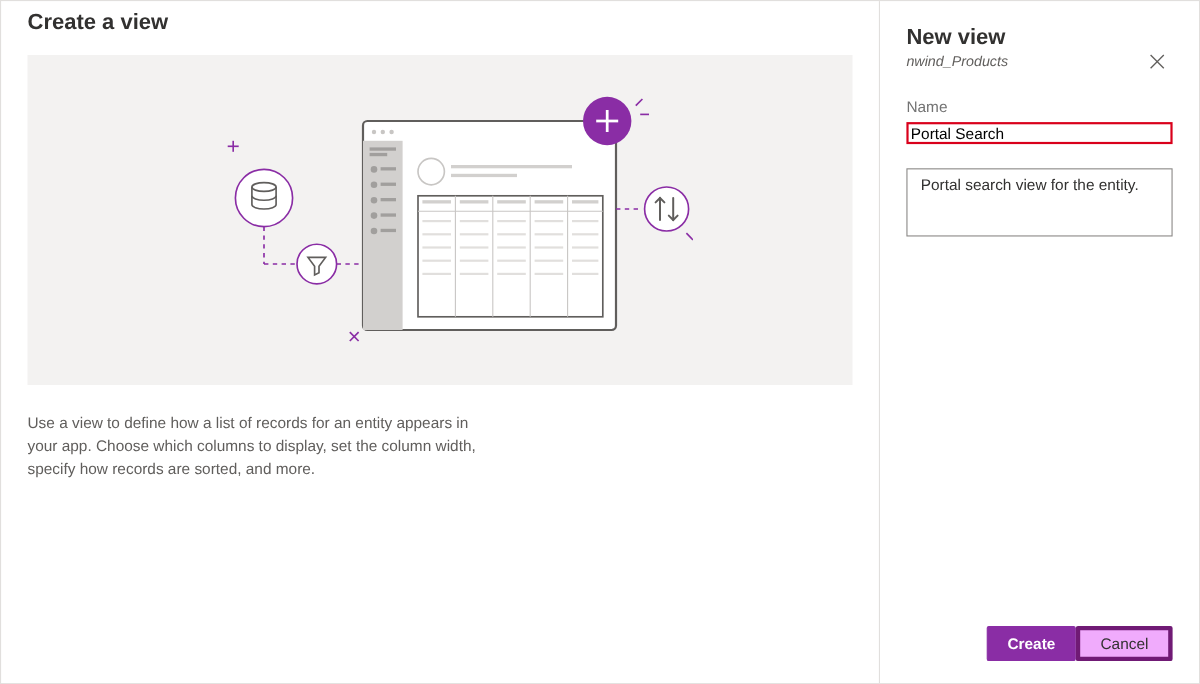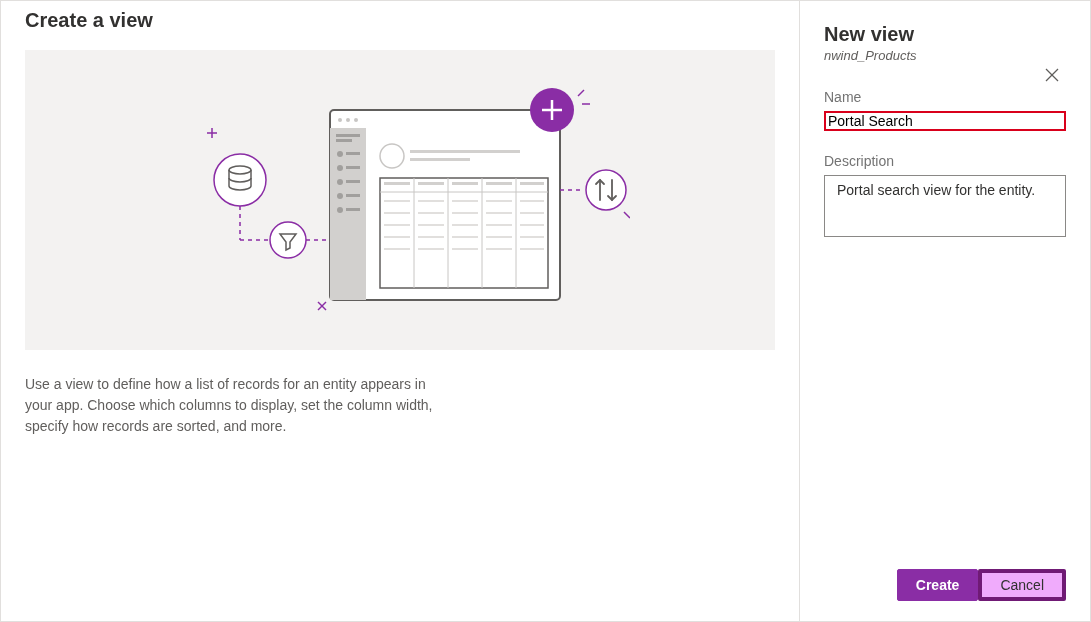--- a/index.html
+++ b/index.html
@@ -47,21 +47,21 @@
   .right-pane {
     width: 290px;
     padding: 22px 24px;
     display: flex;
     flex-direction: column;
     position: relative;
   }
   .right-header {
     display: flex;
     justify-content: space-between;
-    align-items: flex-end;
+    align-items: center;
   }
   .right-title {
     font-size: 20px;
     font-weight: 600;
   }
   .subtitle {
     font-style: italic;
     font-size: 13px;
     color: #605e5c;
     margin-top: 2px;
@@ -267,21 +267,20 @@
         <svg width="14" height="14" viewBox="0 0 14 14">
           <line x1="1" y1="1" x2="13" y2="13" stroke="#605e5c" stroke-width="1.2"></line>
           <line x1="13" y1="1" x2="1" y2="13" stroke="#605e5c" stroke-width="1.2"></line>
         </svg>
       </button>
     </div>
 
     <label class="field-label">Name</label>
     <input type="text" class="text-input" value="Portal Search" style="">
 
-    <label class="field-label">Description</label>
     <textarea class="textarea-input" style="">Portal search view for the entity.</textarea>
 
     <div class="footer">
       <button class="btn btn-primary">Create</button>
       <button class="btn btn-secondary">Cancel</button>
     </div>
   </div>
 
 </div>
 

